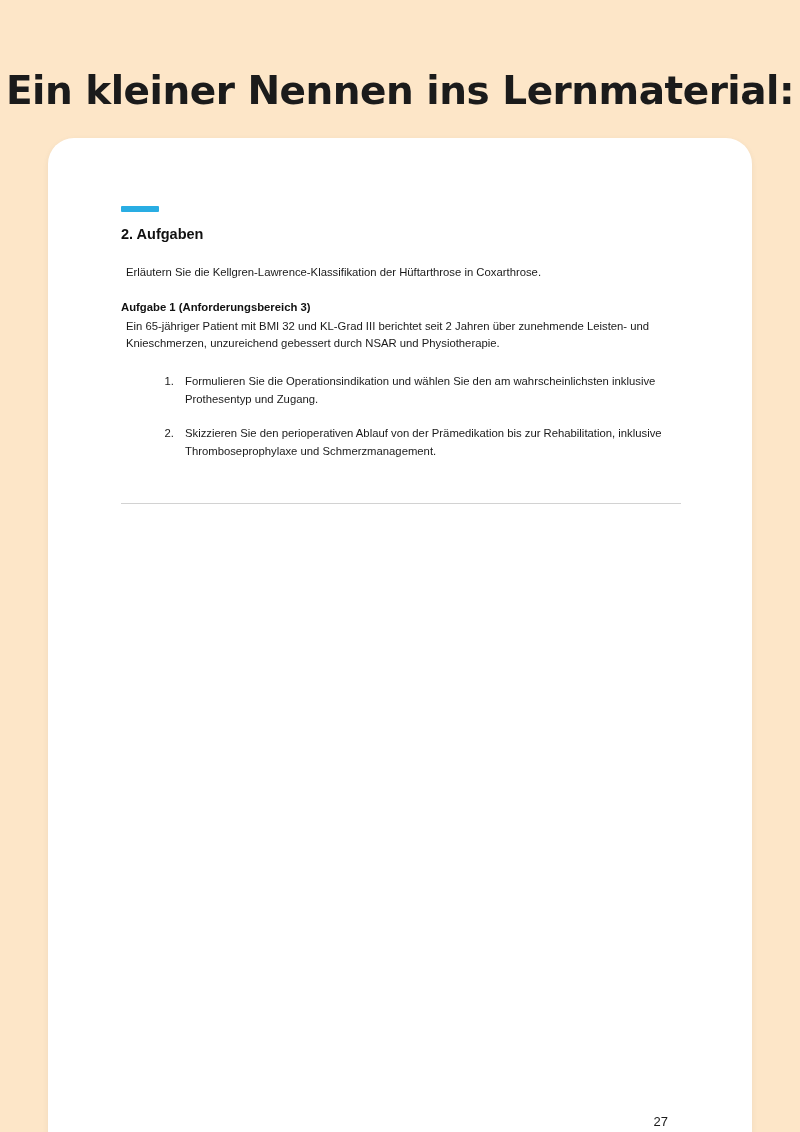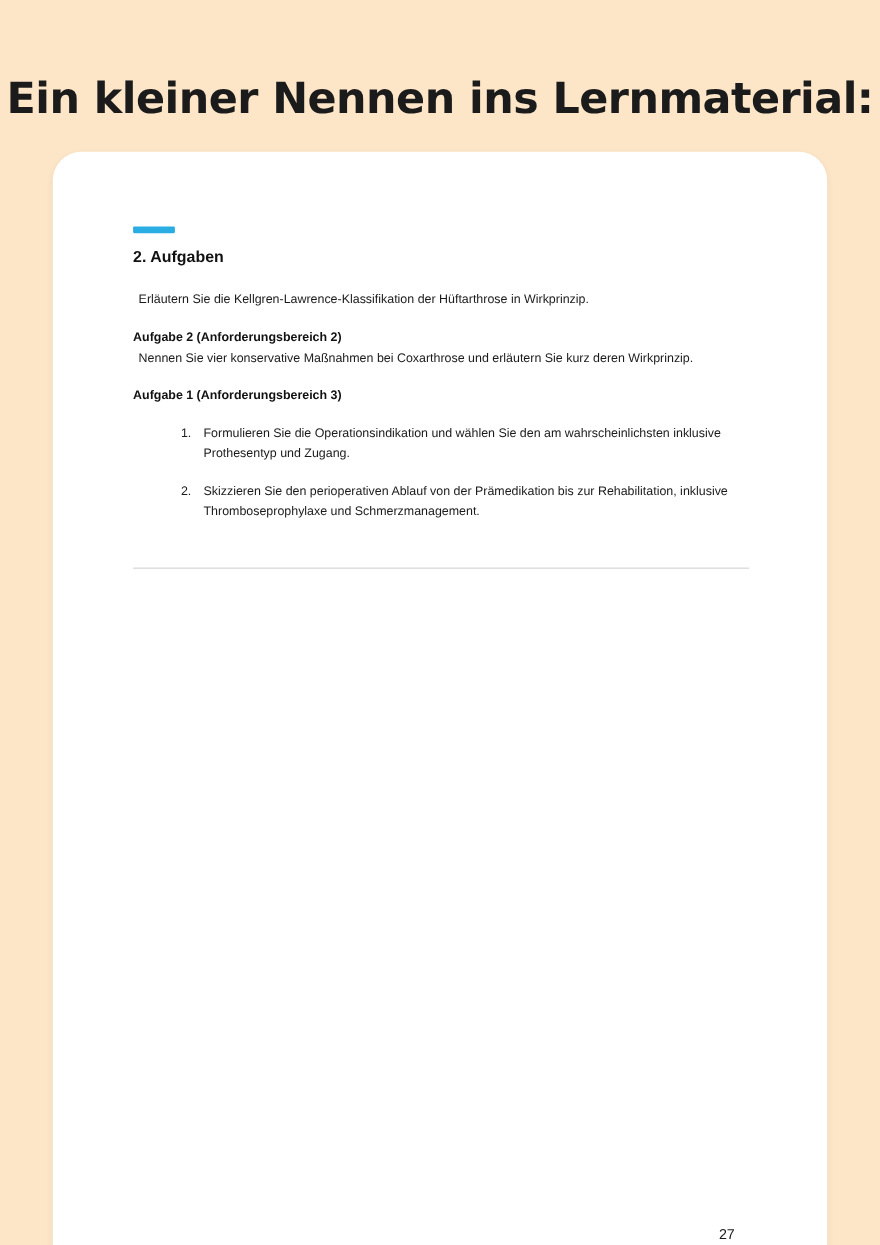--- a/index.html
+++ b/index.html
@@ -148,30 +148,27 @@
 <div class="sheet">
   <div class="sheet-inner">
 
     <div class="content">
 
       <div class="accent-bar"></div>
 
       <h2 class="section-title">2. Aufgaben</h2>
 
       <div class="task-block">
-        <p class="task-text">Erläutern Sie die Kellgren-Lawrence-Klassifikation der Hüftarthrose in Wirkprinzip.</p>
+        <p class="task-text">Erläutern Sie die Kellgren-Lawrence-Klassifikation der Hüftarthrose in Coxarthrose.</p>
       </div>
 
-      <div class="task-block">
-        <p class="task-label">Aufgabe 2 (Anforderungsbereich 2)</p>
-        <p class="task-text">Nennen Sie vier konservative Maßnahmen bei Coxarthrose und erläutern Sie kurz deren Wirkprinzip.</p>
-      </div>
 
       <div class="task-block">
         <p class="task-label">Aufgabe 1 (Anforderungsbereich 3)</p>
+        <p class="task-text">Ein 65-jähriger Patient mit BMI 32 und KL-Grad III berichtet seit 2 Jahren über zunehmende Leisten- und Knieschmerzen, unzureichend gebessert durch NSAR und Physiotherapie.</p>
       </div>
 
       <ol class="subtasks">
         <li>Formulieren Sie die Operationsindikation und wählen Sie den am wahrscheinlichsten inklusive Prothesentyp und Zugang.</li>
         <li>Skizzieren Sie den perioperativen Ablauf von der Prämedikation bis zur Rehabilitation, inklusive Thromboseprophylaxe und Schmerzmanagement.</li>
       </ol>
 
       <div class="divider"></div>
     </div>
 

